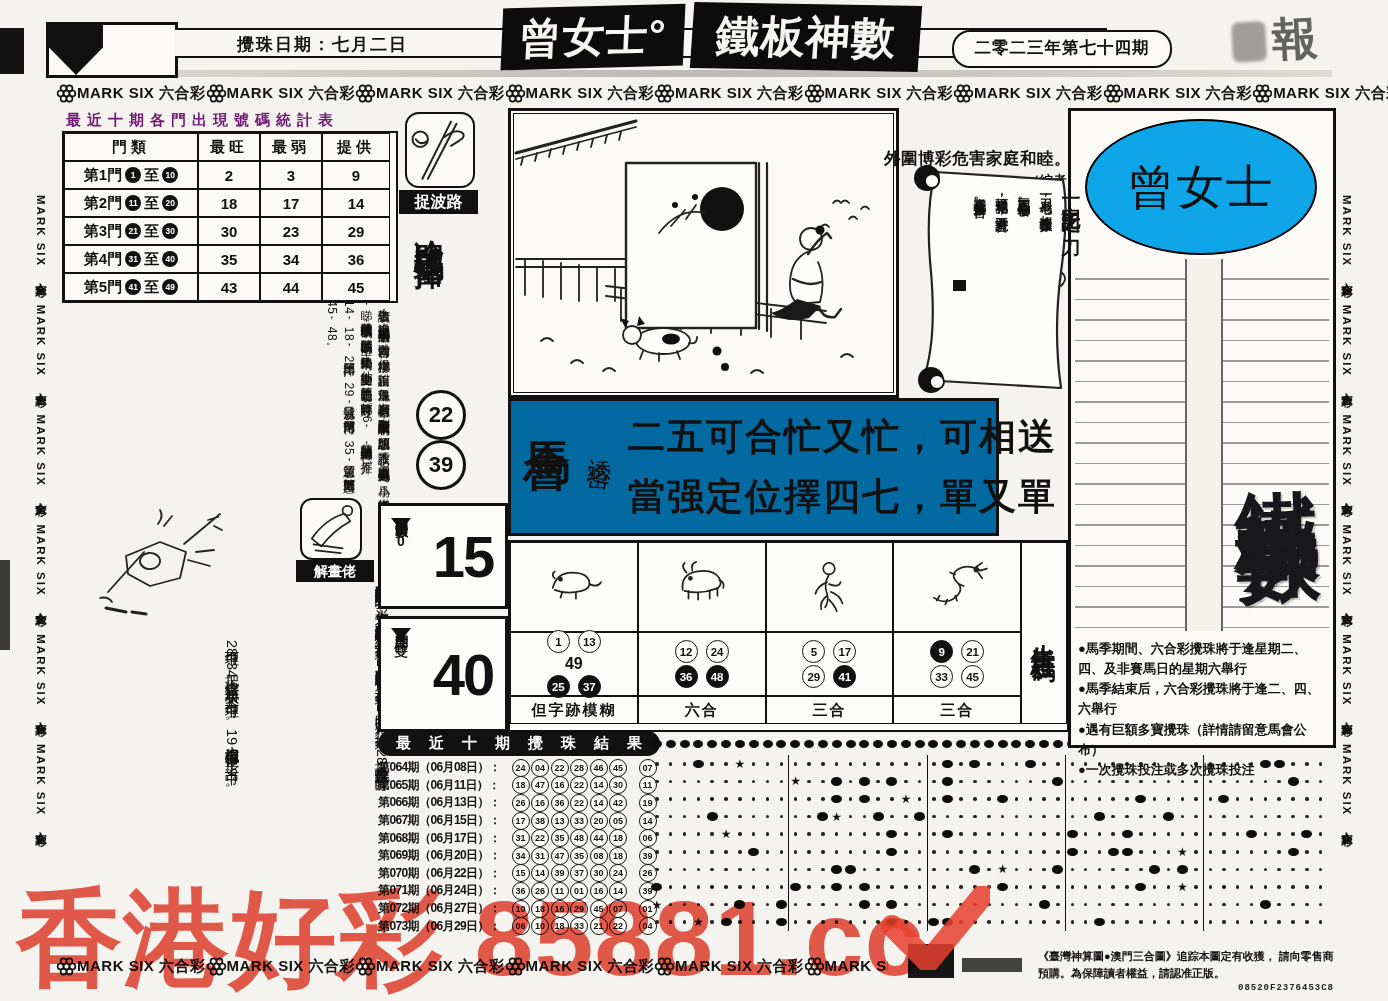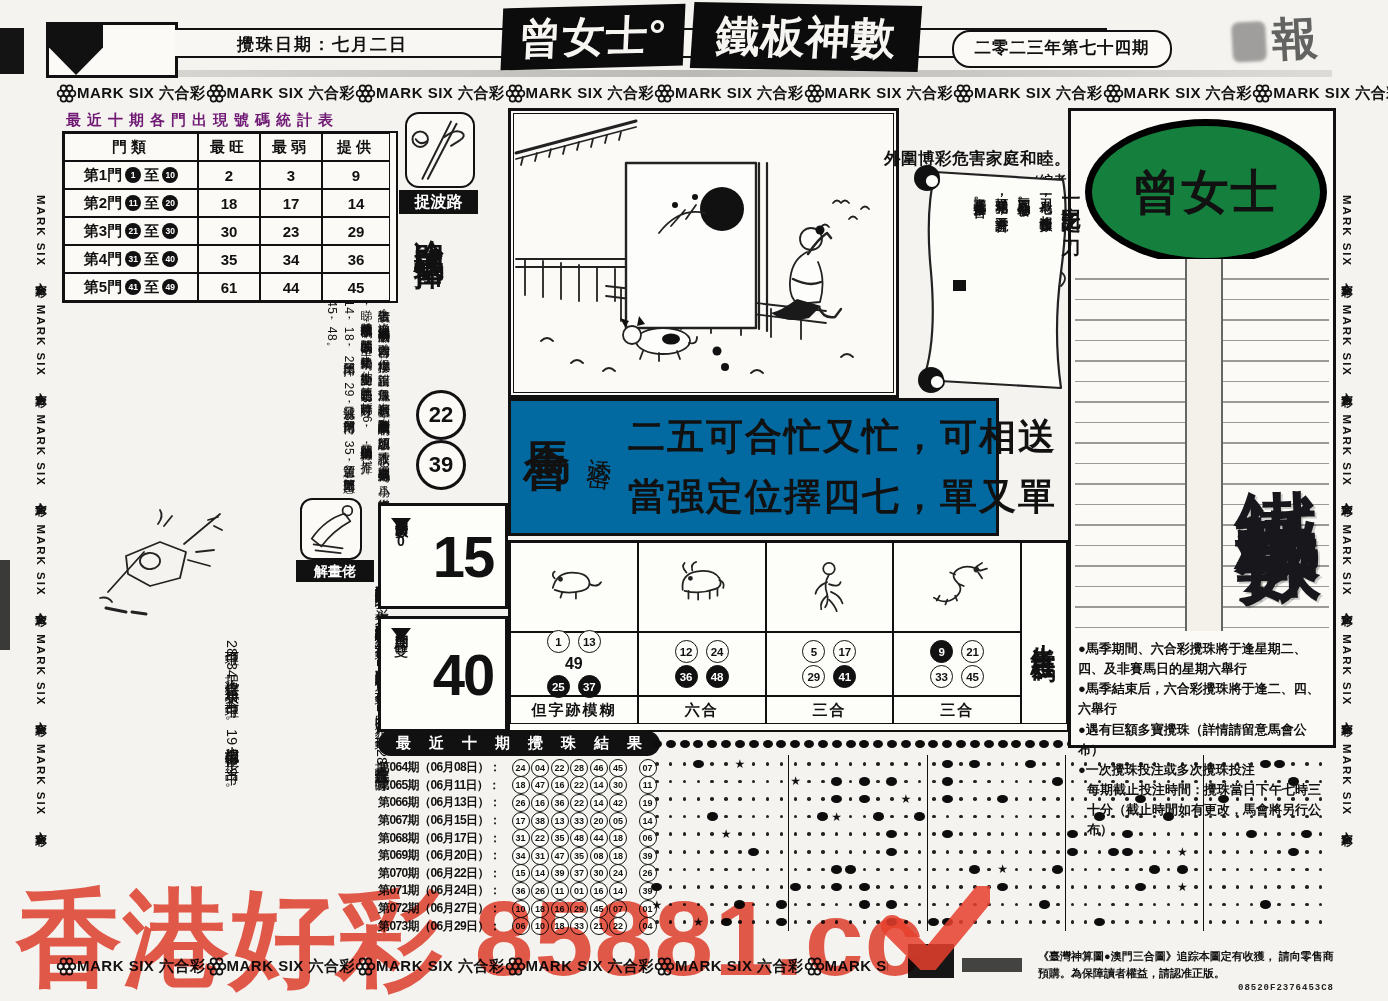--- a/index.html
+++ b/index.html
@@ -119,22 +119,22 @@
   .m-row{display:flex;height:17.6px;}
   .m-head{height:22px;}
   .m-cell{flex:0 0 13.83px;display:flex;align-items:center;justify-content:center;height:100%;box-sizing:border-box;}
   .m-cell.sec{border-left:1.8px solid #111;}
   .dot-s{width:3.5px;height:3.5px;border-radius:50%;background:#222;}
   .dot-b{width:11px;height:8.5px;border-radius:50%;background:#0d0d0d;}
   .dot-h{width:10px;height:8px;border-radius:50%;background:#0d0d0d;}
   .m-star{font-size:12px;line-height:1;}
   
   .right-panel{left:1068px;top:108px;width:262px;height:634px;border:3px solid #111;background:#fbfaf6;}
-  .balloon{position:absolute;left:14px;top:8px;width:228px;height:132px;border:7px solid #000000;border-radius:50%;
-        background:#15803d;display:flex;align-items:center;justify-content:center;font-size:47px;font-weight:700;letter-spacing:2px;}
+  .balloon{position:absolute;left:14px;top:8px;width:228px;height:132px;border:2px solid #000000;border-radius:50%;
+        background:#0ea5e9;display:flex;align-items:center;justify-content:center;font-size:47px;font-weight:400;letter-spacing:2px;}
   .ruled{position:absolute;left:4px;top:148px;width:calc(100% - 8px);height:372px;
         background:repeating-linear-gradient(#fbfaf6 0 19px,#9a9a96 19px 20.5px);}
   .pole{position:absolute;left:calc(50% - 17px);top:0;bottom:0;width:34px;background:#f3f1ea;
         border-left:2px solid #666;border-right:2px solid #666;}
   .callig{position:absolute;left:0;top:146px;width:100%;height:380px;display:flex;justify-content:center;
         writing-mode:vertical-rl;font-family:"DejaVu Serif",serif;font-size:84px;font-weight:700;
         letter-spacing:10px;color:#17171c;text-shadow:2px 2px 0 rgba(0,0,0,.18);transform:rotate(-1.5deg);}
   .betting{position:absolute;left:7px;top:528px;width:calc(100% - 14px);}
   .bet-title{font-size:21px;font-weight:900;text-align:center;letter-spacing:3px;margin-bottom:3px;}
   .bet-line{font-size:13px;font-weight:700;line-height:1.55;}
@@ -373,21 +373,21 @@
    <div class="stat-cell">14</div>
       <div class="stat-cell">第3門<span class="mini-ball">21</span>至<span class="mini-ball">30</span></div>
    <div class="stat-cell">30</div>
    <div class="stat-cell">23</div>
    <div class="stat-cell">29</div>
       <div class="stat-cell">第4門<span class="mini-ball">31</span>至<span class="mini-ball">40</span></div>
    <div class="stat-cell">35</div>
    <div class="stat-cell">34</div>
    <div class="stat-cell">36</div>
       <div class="stat-cell">第5門<span class="mini-ball">41</span>至<span class="mini-ball">49</span></div>
-   <div class="stat-cell">61</div>
+   <div class="stat-cell">43</div>
    <div class="stat-cell">44</div>
    <div class="stat-cell">45</div>
     </div>
 
   <div class="abs vtext notice-block">敬告讀者：近期發現内地市場上有本刊的翻版，雖内容雷同，但字跡模糊，錯誤百出，魚目混珠，有損讀者利益，本刊敬請讀者朋友購讀本刊，須認明原版，才不致誤。上期開出號碼總分爲96爲小，從上期攪路趨勢來睇，整體攪路偏向小號碼，第五門的號碼落空，走勢比較平均，估計今期走勢，第一門走勢走旺，暫時可睇好3，6，第二門弱勢繼續保持，推介11，14，18，第三門捧23，29號二只波，第四門可博32，35須留意，第五門可留意42，45，48。</div>
 
   <div class="abs icon-box jiehua-icon">
     <svg class="lineart" viewBox="0 0 60 60">
       <path d="M10,40 q14,-20 34,-26 l6,8 q-18,10 -30,26 z"></path>
       <path d="M12,46 l30,4 M14,52 l26,3"></path>
@@ -2347,21 +2347,20 @@
     <div class="balloon">曾女士</div>
     <div class="ruled">
         <div class="pole"></div>
       </div>
     <div class="callig">鐵板神數</div>
     <div class="betting">
       <div class="bet-line">●馬季期間、六合彩攪珠將于逢星期二、四、及非賽馬日的星期六舉行</div>
       <div class="bet-line">●馬季結束后，六合彩攪珠將于逢二、四、六舉行</div>
       <div class="bet-line">●遇有巨額多寶攪珠（詳情請留意馬會公布）</div>
       <div class="bet-line">●一次攪珠投注或多次攪珠投注</div>
-      <div class="bet-line indent">每期截止投注時間：攪珠當日下午七時三十分（截止時間如有更改，馬會將另行公布）</div>
     </div>
   </div>
 
   <div class="abs bot-art" style="left:908px;top:944px;width:46px;height:34px;"></div>
   <div class="abs bot-art" style="left:962px;top:958px;width:60px;height:14px;opacity:.8;"></div>
   <div class="abs pub-note">
     <span>《臺灣神算圖●澳門三合圖》追踪本圖定有收獲，</span>
     <span>請向零售商預購。為保障讀者權益，請認准正版。</span>
     <span class="pub-code">08520F2376453C8</span>
   </div>

